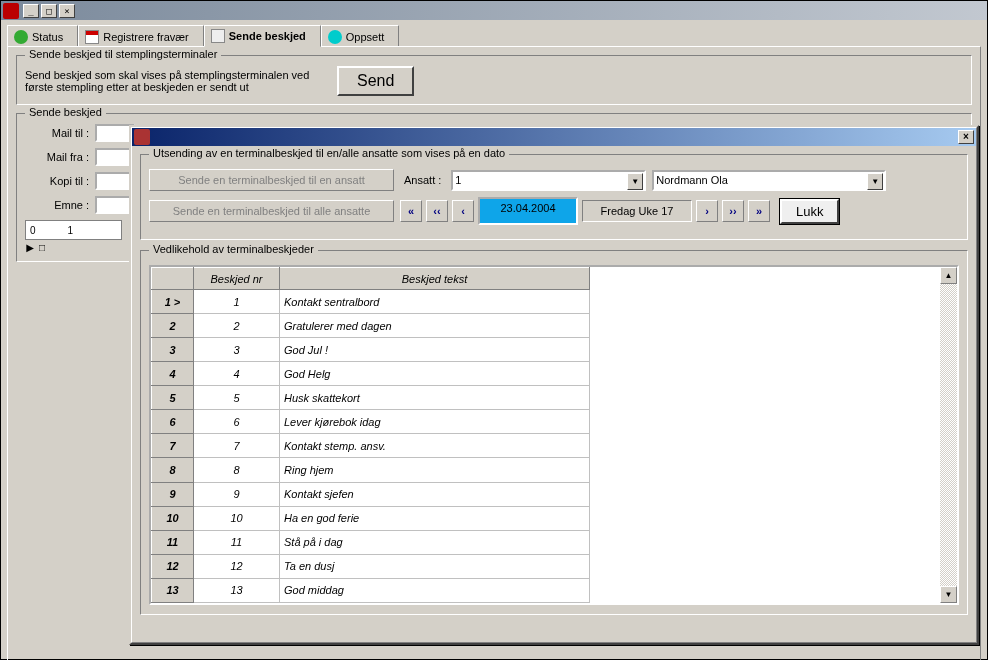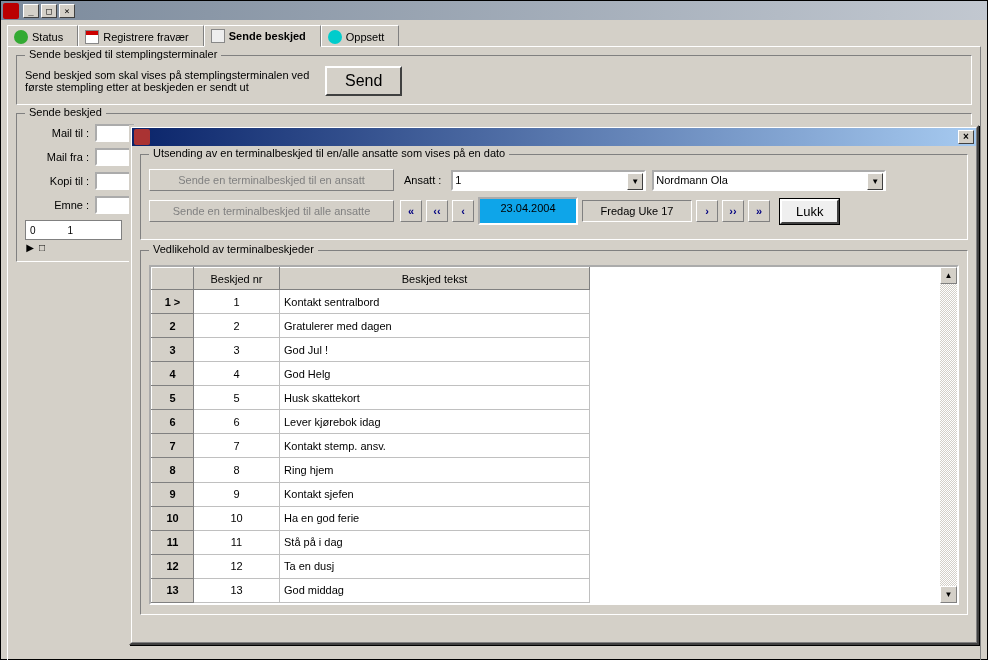--- a/index.html
+++ b/index.html
@@ -22,21 +22,21 @@
 .tabicon.cal { background: linear-gradient(#c00 0 30%, #fff 30% 100%); border: 1px solid #888; }
 .tabicon.msg { background: #eee; border: 1px solid #888; }
 .tabicon.edit { background: #0cc; border-radius: 50%; }
 
 .tab-body { margin: 0 6px; border: 1px solid; border-color: #fff #808080 #808080 #fff; padding: 8px; height: 620px; position: relative; }
 
 
 .groupbox { border: 1px solid #808080; border-top-color: #808080; border-left-color: #808080; border-right-color: #fff; border-bottom-color: #fff; padding: 10px 8px 8px 8px; margin-bottom: 8px; position: relative; }
 .groupbox > .legend { position: absolute; top: -8px; left: 8px; background: #d4d0c8; padding: 0 4px; }
 
-.upper-row { display: flex; align-items: center; }
+.upper-row { display: flex; align-items: center; gap: 12px; }
 .upper-text { max-width: 300px; }
 .btn { background: #d4d0c8; border: 2px solid; border-color: #fff #404040 #404040 #fff; padding: 4px 18px; cursor: default; font-size: 16px; }
 
 
 .lowerform { margin-top: 6px; }
 .form-row { display: flex; align-items: center; margin-bottom: 6px; }
 .form-label { width: 70px; text-align: right; padding-right: 6px; }
 .form-input { border: 2px inset #fff; background: #fff; height: 18px; width: 40px; }
 
 
@@ -65,21 +65,21 @@
 .combo.name { width: 234px; }
 
 .nav-row { display: flex; align-items: center; gap: 4px; }
 .navbtn { width: 22px; height: 22px; background: #d4d0c8; border: 1px solid; border-color: #fff #808080 #808080 #fff; font-size: 11px; text-align: center; line-height: 20px; color: #000080; font-weight: bold; cursor: default; }
 .date-field { background: #0ea5e9; border: 2px inset #fff; height: 28px; width: 100px; text-align: center; line-height: 18px; }
 .day-field { background: #d4d0c8; border: 1px solid; border-color: #808080 #fff #fff #808080; height: 22px; width: 110px; text-align: center; line-height: 20px; }
 .btn-lukk { border: 2px solid; border-color: #fff #404040 #404040 #fff; outline: 1px solid #000; padding: 3px 14px; cursor: default; font-size: 13px; margin-left: 6px; }
 
 
 .table-wrap { display: flex; border: 2px inset #fff; background: #fff; height: 340px; }
-.grid { border-collapse: collapse; font-size: 11px; }
+.grid { border-collapse: collapse; font-size: 11px; font-style: italic; }
 .grid th, .grid td { border: 1px solid #c0c0c0; height: 22px; }
 .grid thead th { background: #d4d0c8; border: 1px solid; border-color: #fff #808080 #808080 #fff; font-weight: normal; text-align: center; }
 .grid .rowhdr { background: #d4d0c8; border: 1px solid; border-color: #fff #808080 #808080 #fff; width: 42px; text-align: center; font-weight: bold; }
 .grid .col-nr { width: 86px; text-align: center; background: #fff; }
 .grid .col-txt { width: 310px; padding-left: 4px; background: #fff; text-align: left; }
 .grid thead .corner { width: 42px; }
 .vscroll { width: 17px; background: #d4d0c8; margin-left: auto; display: flex; flex-direction: column; }
 .vscroll .arr { height: 17px; background: #d4d0c8; border: 1px solid; border-color: #fff #808080 #808080 #fff; font-size: 8px; text-align: center; line-height: 15px; }
 .vscroll .track { flex: 1; background: repeating-conic-gradient(#d4d0c8 0 25%, #fff 0 50%) 0 0/2px 2px; }
 </style>

